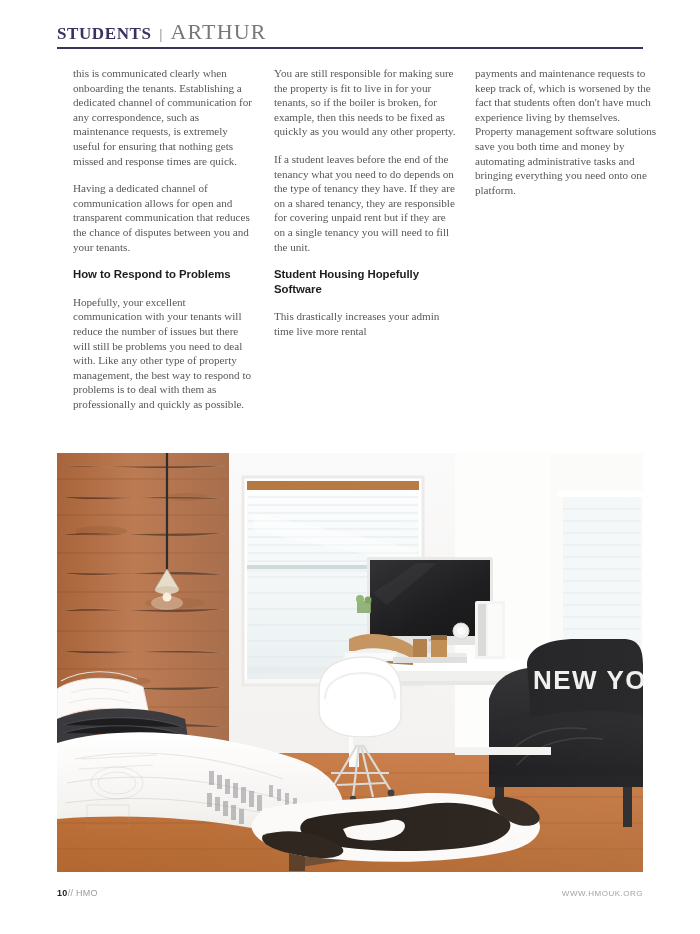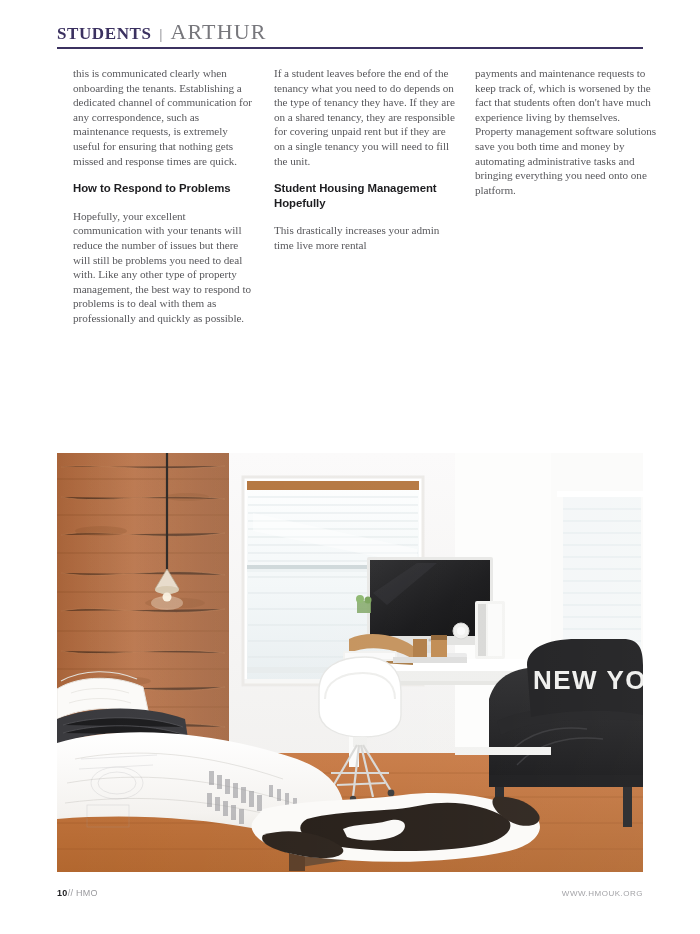--- a/index.html
+++ b/index.html
@@ -159,27 +159,29 @@
       <span class="kicker-sep">|</span>
       <span class="kicker-sub">ARTHUR</span>
     </div>
     <div class="masthead-rule"></div>
   </div>
 
   <div class="columns">
 
     <div class="col">
       <p>this is communicated clearly when onboarding the tenants. Establishing a dedicated channel of communication for any correspondence, such as maintenance requests, is extremely useful for ensuring that nothing gets missed and response times are quick.</p>
+      <p>Having a dedicated channel of communication allows for open and transparent communication that reduces the chance of disputes between you and your tenants.</p>
       <h3>How to Respond to Problems</h3>
       <p>Hopefully, your excellent communication with your tenants will reduce the number of issues but there will still be problems you need to deal with. Like any other type of property management, the best way to respond to problems is to deal with them as professionally and quickly as possible.</p>
     </div>
 
     <div class="col">
+      <p>You are still responsible for making sure the property is fit to live in for your tenants, so if the boiler is broken, for example, then this needs to be fixed as quickly as you would any other property.</p>
       <p>If a student leaves before the end of the tenancy what you need to do depends on the type of tenancy they have. If they are on a shared tenancy, they are responsible for covering unpaid rent but if they are on a single tenancy you will need to fill the unit.</p>
-      <h3>Student Housing Management Hopefully</h3>
+      <h3>Student Housing Hopefully Software</h3>
       <p>This drastically increases your admin time live more rental</p>
     </div>
 
     <div class="col">
       <p>payments and maintenance requests to keep track of, which is worsened by the fact that students often don't have much experience living by themselves. Property management software solutions save you both time and money by automating administrative tasks and bringing everything you need onto one platform.</p>
     </div>
 
   </div>
 
   <div class="photo">

